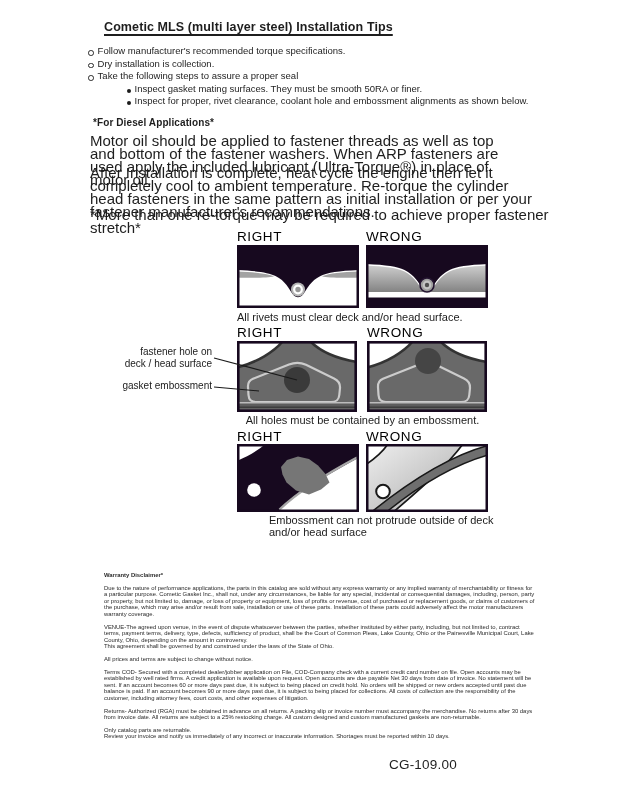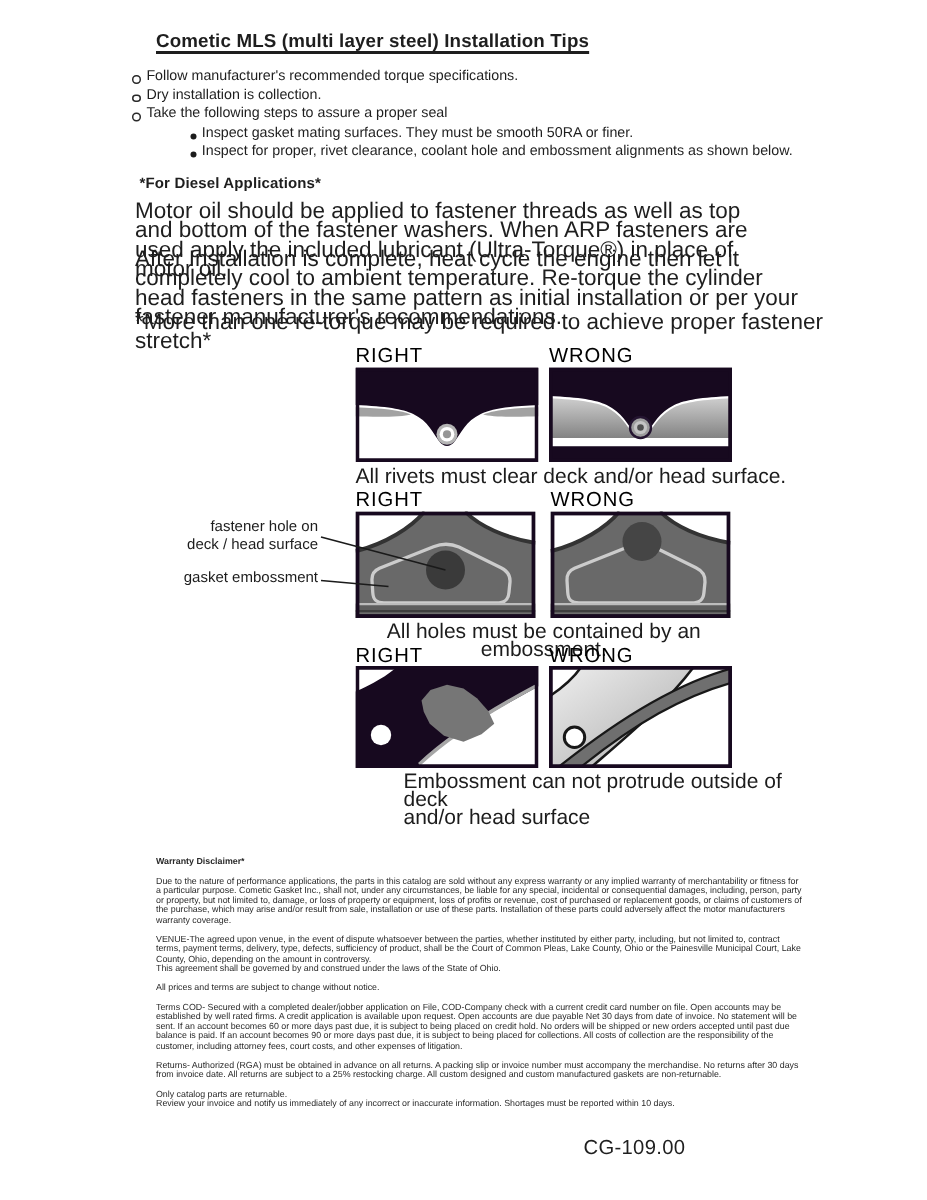--- a/index.html
+++ b/index.html
@@ -17,21 +17,21 @@
   .tip-row{display:flex;align-items:center;}
   .tip-row.sub{margin-left:39px;}
   .b-circle{flex:0 0 auto;width:3.6px;height:3.6px;border:1px solid #2a2a2a;border-radius:50%;margin:3.6px 4px 0 0;}
   .b-dot{flex:0 0 auto;width:4px;height:4px;background:#1c1c1c;border-radius:50%;margin:3.6px 3.5px 0 0;}
   .diesel-heading{left:93px;top:117px;font-size:10px;font-weight:bold;letter-spacing:.1px;}
   .para{font-size:15px;line-height:13px;}
   .p-oil{left:90px;top:134px;width:432px;}
   .p-retorque{left:90px;top:166px;width:445px;}
   .p-note{left:90px;top:208px;width:460px;}
   .dg-header{width:122px;text-align:left;font-size:13.5px;letter-spacing:.6px;color:#000000;white-space:nowrap;}
-  .caption{font-size:14px;line-height:12px;color:#1c1c1c;}
+  .caption{font-size:11px;line-height:12px;color:#1c1c1c;}
   .dg-label{font-size:10px;line-height:11.5px;text-align:right;color:#1c1c1c;}
   .dgbox{display:block;}
   .disclaimer{left:104px;top:572px;width:433px;font-size:5.9px;line-height:6.6px;color:#2a2a2a;}
   .disc-title{font-weight:bold;margin:0 0 6px 0;}
   .disc-p{margin:0 0 6px 0;}
   .disc-p.nogap{margin-bottom:0;}
   .footer-code{left:389px;top:757px;font-size:13.5px;letter-spacing:.2px;color:#1f1f1f;white-space:nowrap;}
   svg{display:block;}
   .overlay{left:0;top:0;pointer-events:none;}
 </style>

